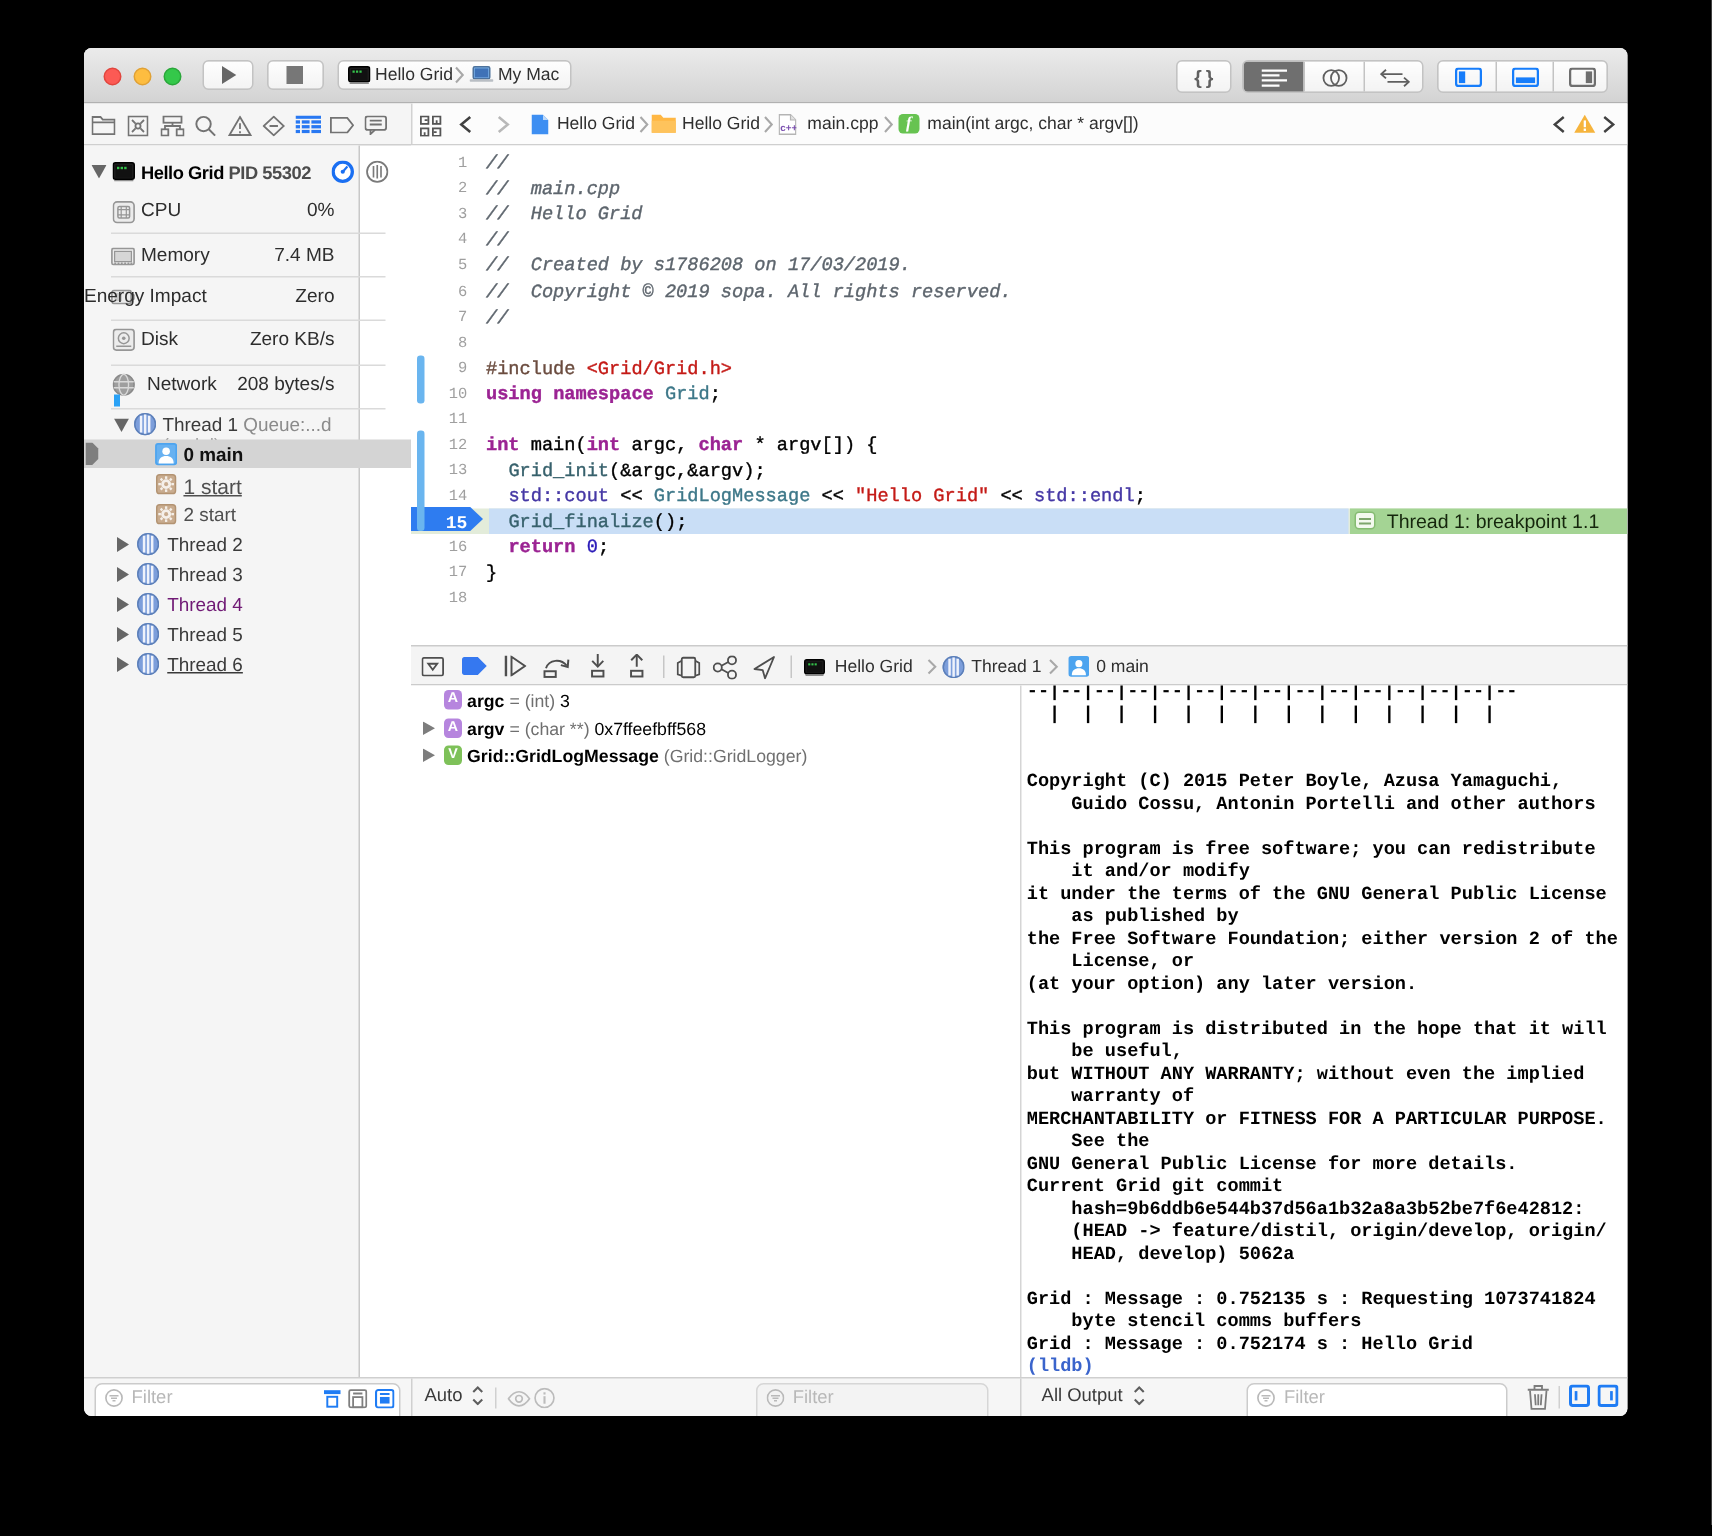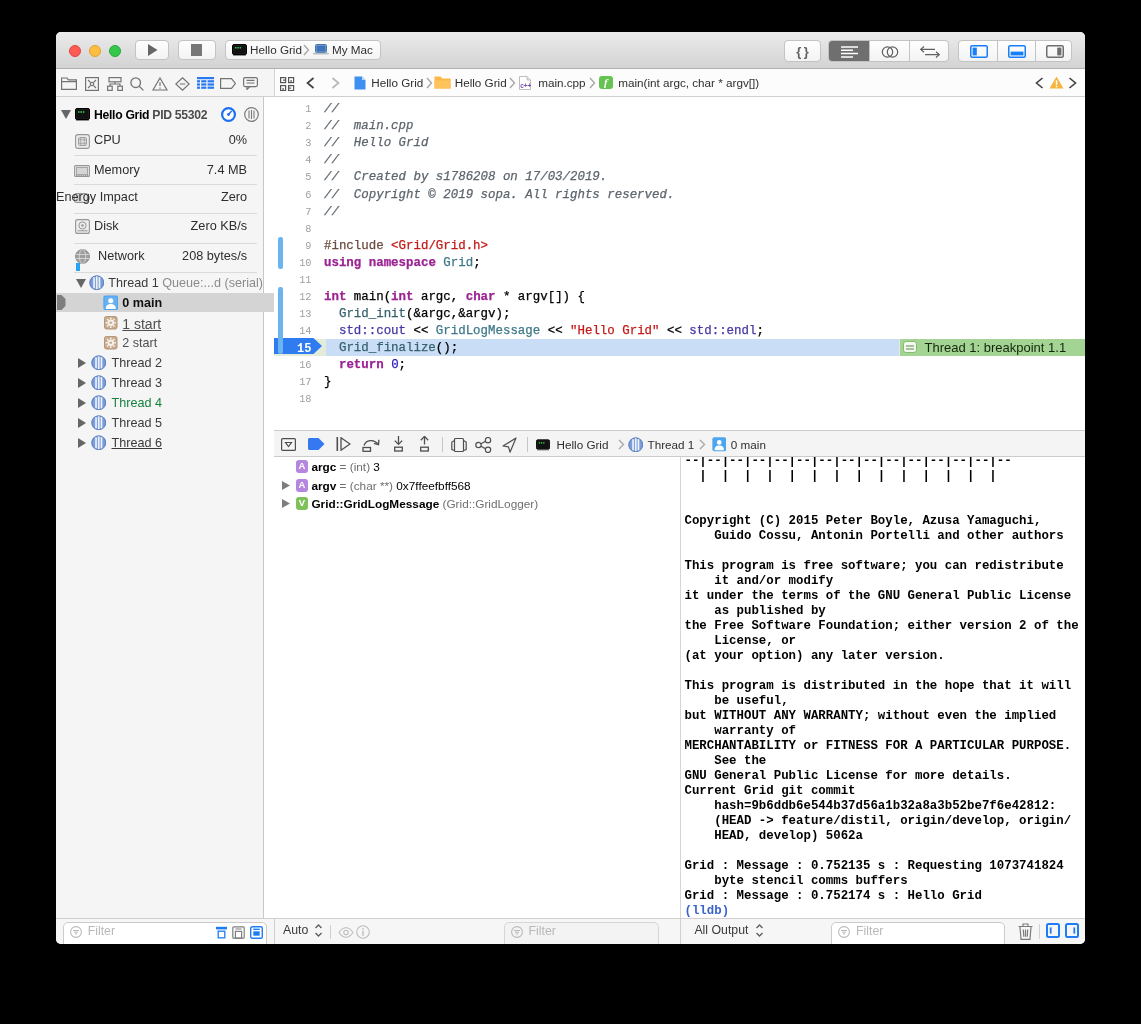--- a/index.html
+++ b/index.html
@@ -17,21 +17,21 @@
 .tbtn2{position:absolute;top:7.8px;height:22.5px;background:linear-gradient(#fefefe,#f3f3f3);
   border:1px solid #c3c3c3;border-radius:4px;}
 #status{position:absolute;left:349px;top:8.2px;width:334px;height:23.6px;background:#f6f6f5;
   border:1px solid #cecece;border-radius:4px;font-size:12.3px;color:#4c4c4c;}
 
 #toolbar2{position:absolute;left:0;top:37px;width:1029px;height:28px;background:#f5f5f5;
   border-bottom:1px solid #cfcfcf;}
 #toolbar2 .right{position:absolute;left:218px;top:0;width:811px;height:27px;background:#fcfcfc;}
 .jtext{font-size:11.7px;color:#2f2f2f;}
 
-#sidebar{position:absolute;left:0;top:65px;width:208px;height:821px;background:#f5f5f5;
+#sidebar{position:absolute;left:0;top:65px;width:184px;height:821px;background:#f5f5f5;
   border-right:1px solid #c8c8c8;}
 .srow{position:absolute;left:0;width:218px;font-size:12.7px;color:#2d2d2d;}
 .sep{position:absolute;left:18px;width:183px;height:1px;background:#dadada;}
 .sval{position:absolute;right:16px;font-size:12.7px;color:#2d2d2d;}
 
 #editor{position:absolute;left:218px;top:65px;width:811px;height:333px;background:#fff;overflow:hidden;}
 #gutter{position:absolute;left:0;top:4.2px;width:37.5px;text-align:right;
   font-family:"Liberation Mono",monospace;font-size:10.3px;line-height:17.06px;color:#9f9f9f;}
 #code{position:absolute;left:50px;top:4.2px;font-family:"Liberation Mono",monospace;
   font-size:12.43px;line-height:17.06px;color:#000;white-space:pre;-webkit-text-stroke:0.25px;}
@@ -425,21 +425,21 @@
       </svg>
   <svg class="abs" style="left:34.7px;top:298.2px;" width="15.5" height="15.5" viewBox="0 0 16 16">
         <circle cx="8" cy="8" r="7.6" fill="#7c9edb"></circle>
         <circle cx="8" cy="8" r="7.1" fill="none" stroke="#5c7fb8" stroke-width="1"></circle>
         <g stroke="#eef2fb" stroke-width="1.7">
           <line x1="5.2" y1="2.2" x2="5.2" y2="13.8"></line>
           <line x1="8" y1="1.4" x2="8" y2="14.6"></line>
           <line x1="10.8" y1="2.2" x2="10.8" y2="13.8"></line>
         </g>
       </svg>
-  <div class="abs" style="left:55.5px;top:298.9px;font-size:12.6px;color:#15803d;">Thread 4</div>
+  <div class="abs" style="left:55.5px;top:298.9px;font-size:12.6px;color:#701a75;">Thread 4</div>
   <svg class="abs" style="left:22px;top:321.2px;" width="8" height="10" viewBox="0 0 8 10">
         <path d="M0 0 L8 5 L0 10 Z" fill="#666"></path>
       </svg>
   <svg class="abs" style="left:34.7px;top:318px;" width="15.5" height="15.5" viewBox="0 0 16 16">
         <circle cx="8" cy="8" r="7.6" fill="#7c9edb"></circle>
         <circle cx="8" cy="8" r="7.1" fill="none" stroke="#5c7fb8" stroke-width="1"></circle>
         <g stroke="#eef2fb" stroke-width="1.7">
           <line x1="5.2" y1="2.2" x2="5.2" y2="13.8"></line>
           <line x1="8" y1="1.4" x2="8" y2="14.6"></line>
           <line x1="10.8" y1="2.2" x2="10.8" y2="13.8"></line>

